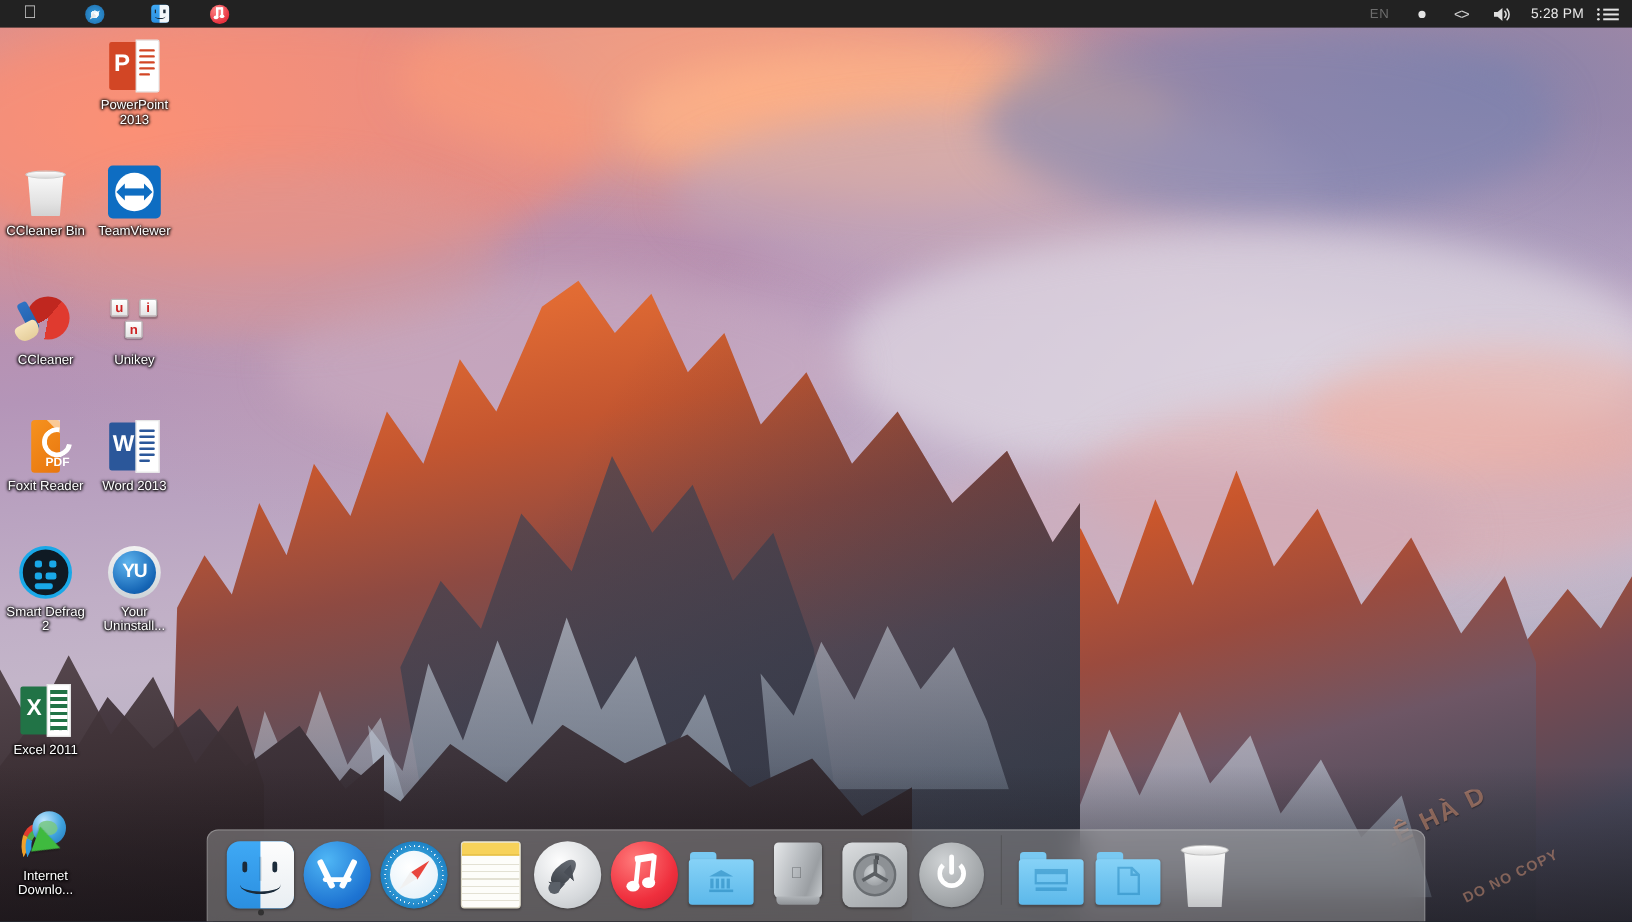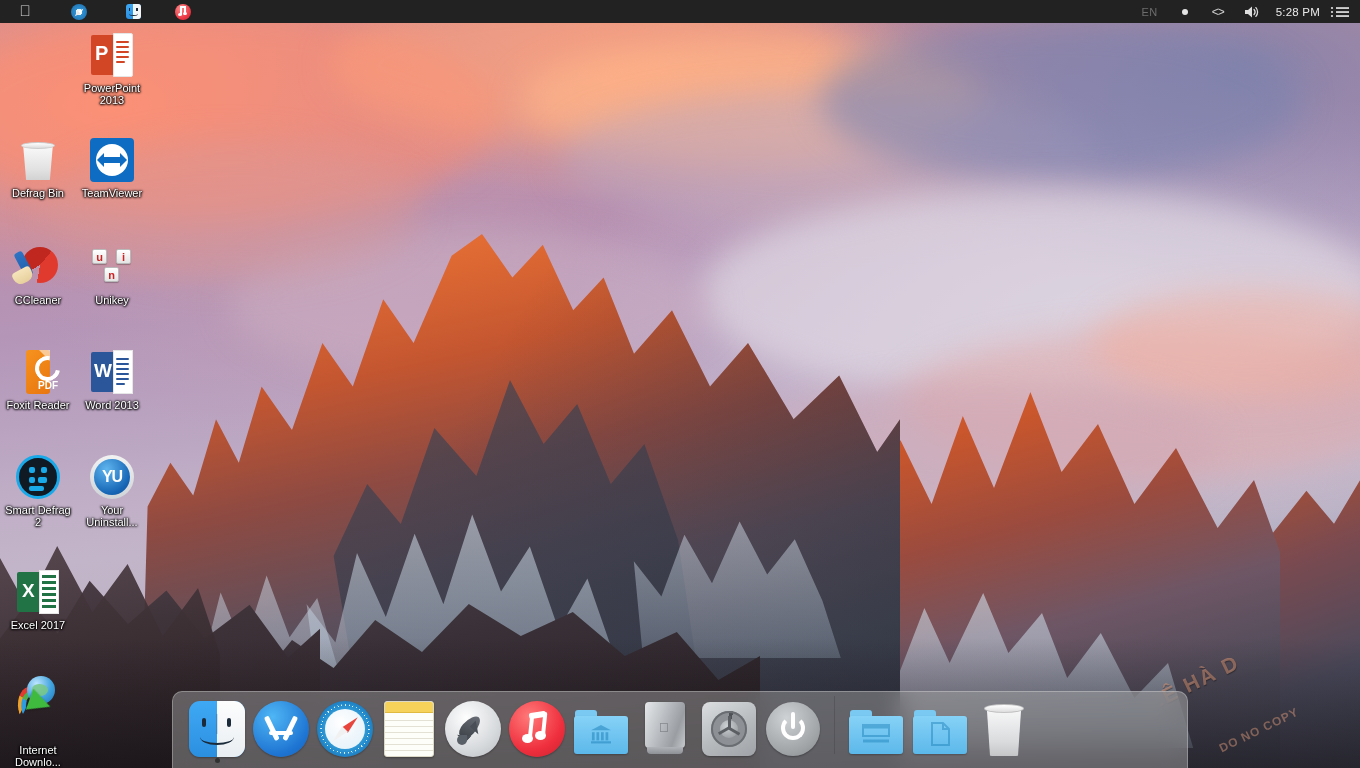--- a/index.html
+++ b/index.html
@@ -569,21 +569,21 @@
     <div class="lbl">PowerPoint 2013</div>
   </div>
 
   <div class="dicon" style="left:1px;  top:113px;">
     <div class="art">
       <div class="bin">
           <div class="can"></div>
           <div class="rim"></div>
         </div>
     </div>
-    <div class="lbl">Defrag Bin</div>
+    <div class="lbl">CCleaner Bin</div>
   </div>
 
   <div class="dicon" style="left:75px; top:113px;justify-content:flex-end;">
     <div class="art">
       <div class="tv">
           <div class="ring"></div>
           <div class="arrow"></div>
           <div class="ah ahl"></div>
           <div class="ah ahr"></div>
         </div>
@@ -669,24 +669,24 @@
 
   <div class="dicon" style="left:1px;  top:545px;">
     <div class="art">
       <div class="xls">
         <div class="body"></div>
           <div class="page"></div>
           <div class="x">X</div>
         <div class="grid"></div>
       </div>
     </div>
-    <div class="lbl">Excel 2017</div>
-  </div>
-
-  <div class="dicon" style="left:1px;  top:650px;gap:20px;">
+    <div class="lbl">Excel 2011</div>
+  </div>
+
+  <div class="dicon" style="left:1px;  top:650px;">
     <div class="art">
       <div class="idm">
           <div class="rb"></div>
           <div class="rb2"></div>
           <div class="globe"></div>
           <div class="arrow"></div>
         </div>
     </div>
     <div class="lbl">Internet Downlo...</div>
   </div>

